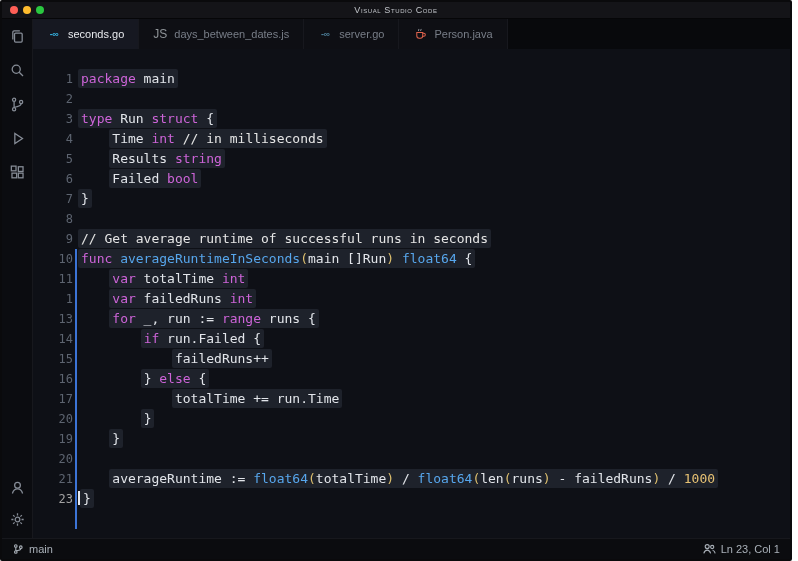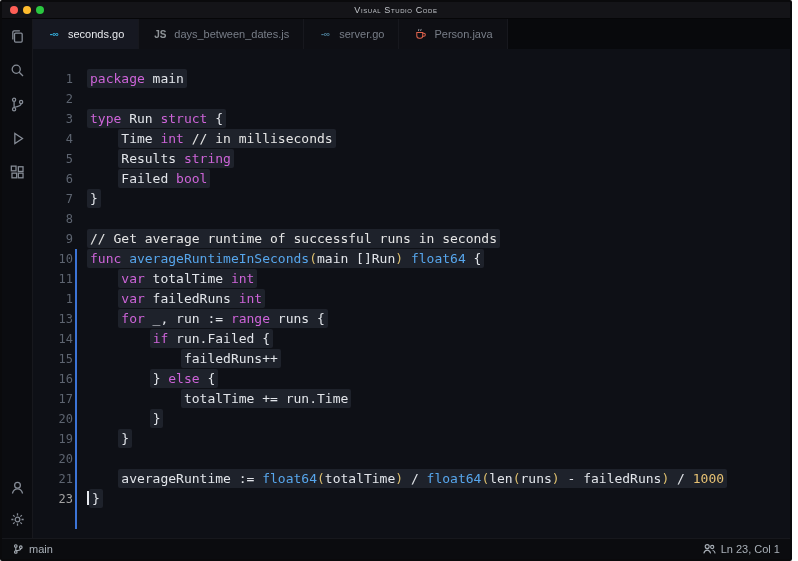--- a/index.html
+++ b/index.html
@@ -24,31 +24,31 @@
   .ab-item svg{width:17px;height:17px}
   
   .editor-col{flex:1;display:flex;flex-direction:column;min-width:0}
   .tabbar{height:30px;flex:none;background:#08090c;display:flex;align-items:stretch}
   .tab{display:flex;align-items:center;gap:7px;padding:0 14px;font-size:11px;color:#787e88;
     background:#0e0f14;border-right:1px solid #17181e;cursor:pointer;white-space:nowrap}
   .tab.active{background:#161821;color:#e8eaee}
   .ficon{display:inline-flex;align-items:center;justify-content:center;width:14px;height:14px}
   .go-glyph{font-size:9px;font-weight:bold;letter-spacing:-.5px;color:#35b3e2}
   .tab:not(.active) .go-glyph{color:#4b7d97}
-  .js-glyph{font-size:10px;font-weight:bold;color:#8f9498}
+  .js-glyph{font-size:12px;font-weight:normal;color:#8f9498}
   .java-glyph{color:#e0634d}
   .java-glyph svg{width:13px;height:13px}
   
   .editor{flex:1;position:relative;background:#0e1016;font-family:"DejaVu Sans Mono",monospace;
     font-size:13px;overflow:hidden}
   .lines{position:relative;padding-top:20px}
   .line{display:flex;height:20px;line-height:20px}
   .ln{width:40px;flex:none;text-align:right;color:#5d6470;font-size:12px}
   .ln-active{color:#a3a3a3}
-  .codetext{margin-left:14px;white-space:pre;color:#e2e5ea}
+  .codetext{margin-left:5px;white-space:pre;color:#e2e5ea}
   .box{background:#1e222b;border-radius:2px;padding:2px 3px}
   .tk-k{color:#cd64d8}
   .tk-f{color:#57a6ec}
   .tk-c{color:#e5e5e5}
   .tk-n{color:#e6c173}
   .tk-p{color:#ddbf6e}
   .tk-w{color:#e2e5ea}
   .guide{position:absolute;left:42px;top:200px;width:2px;height:280px;background:#3c74d6}
   .caret{display:inline-block;width:2px;height:14px;background:#e6e9ee;vertical-align:-2px}
   

